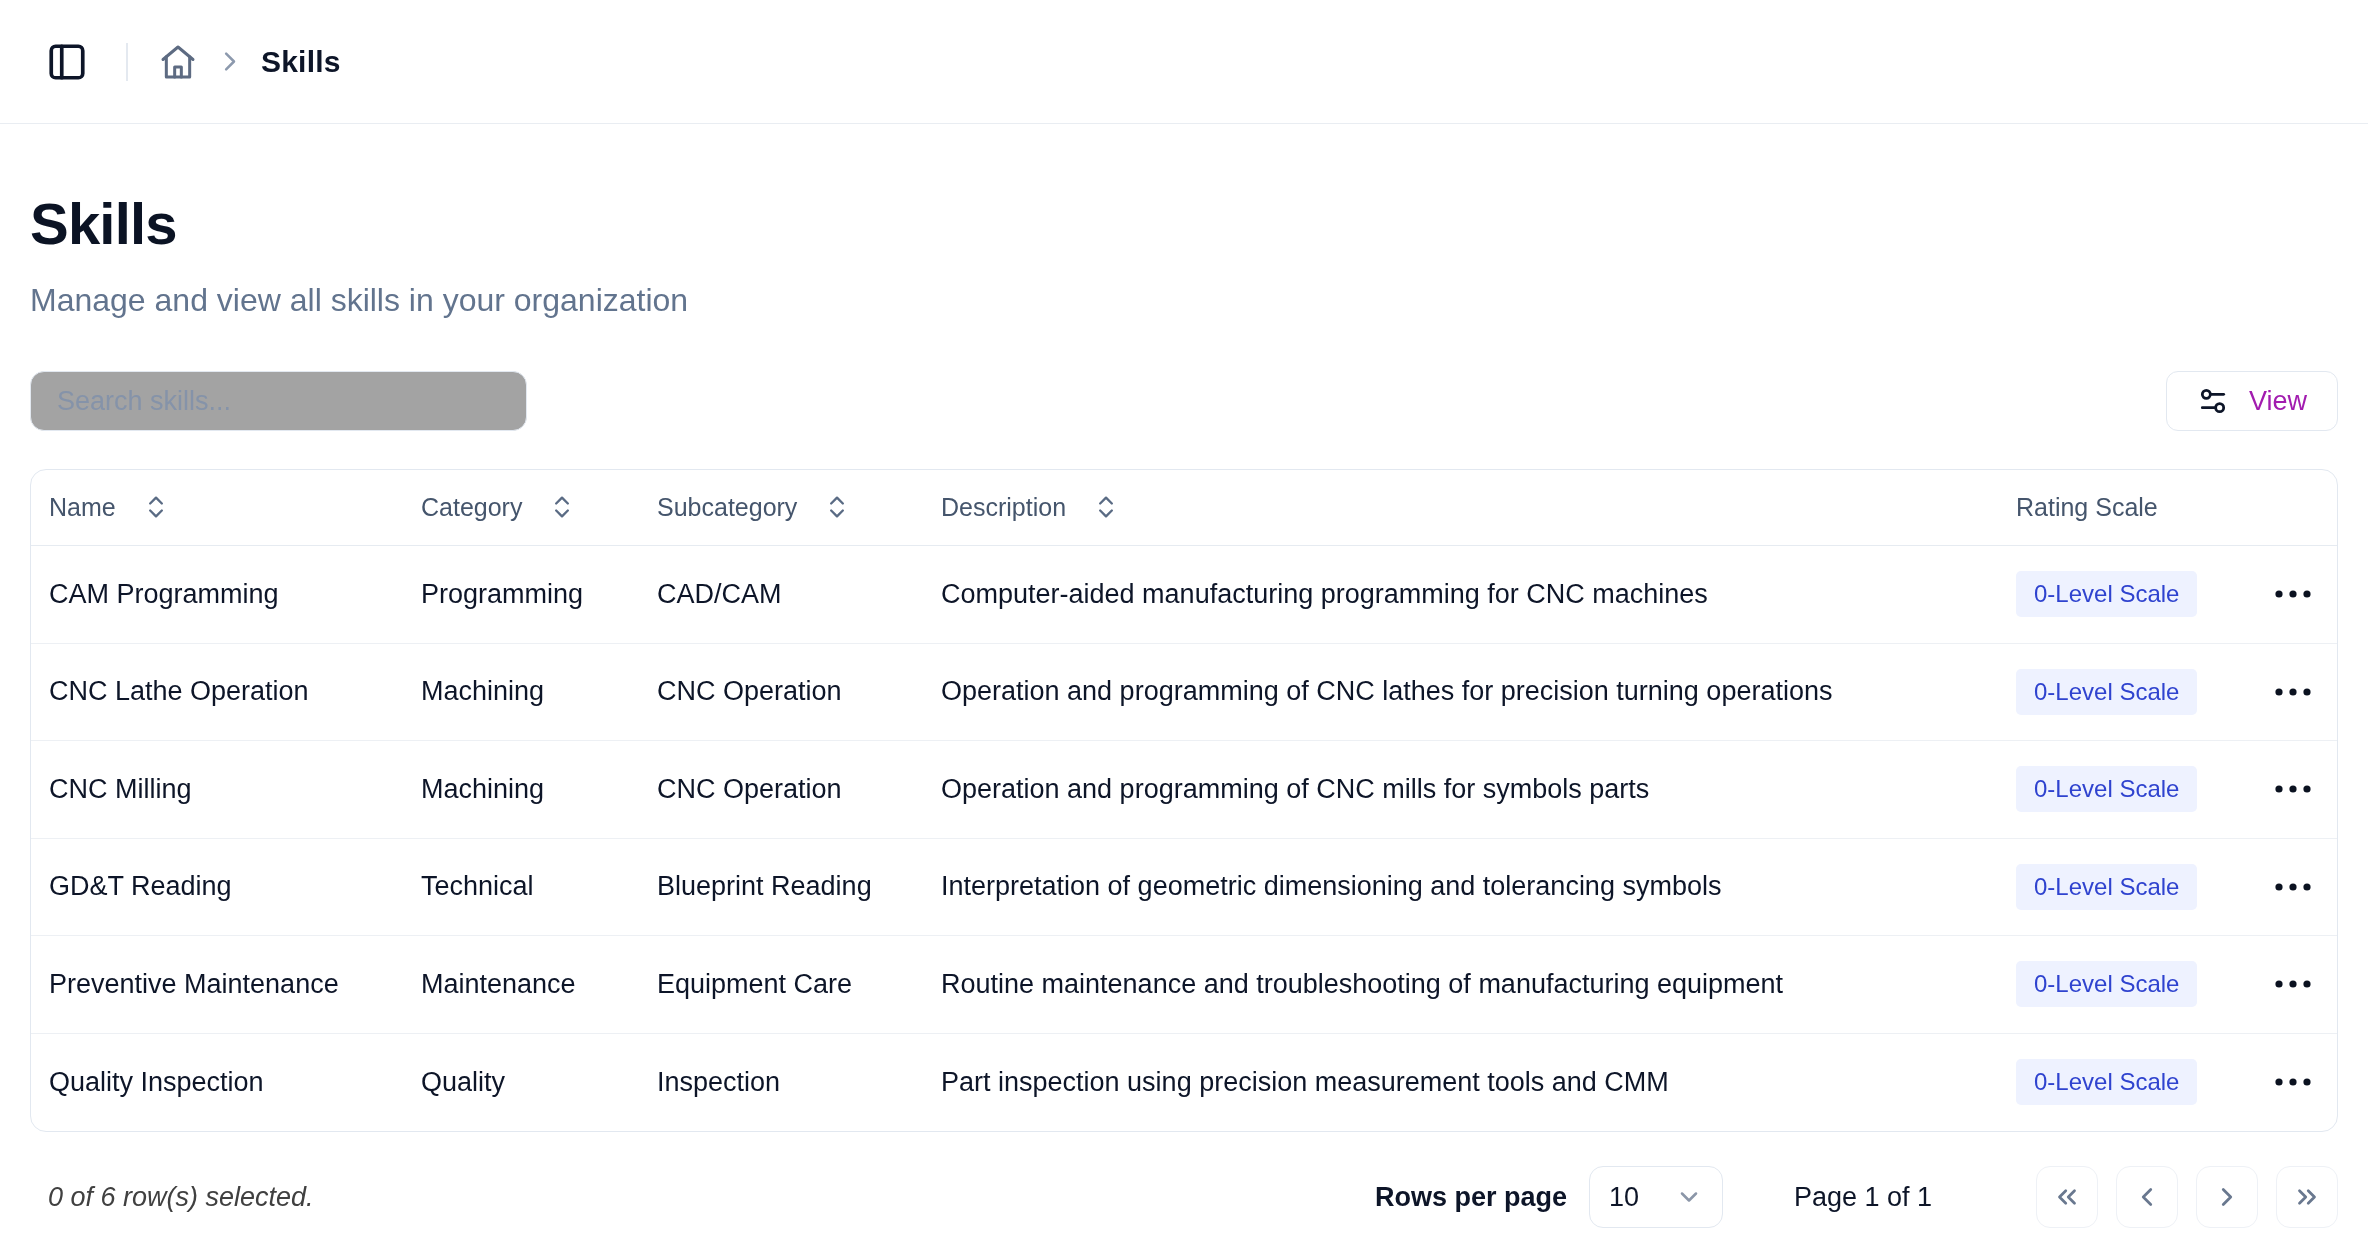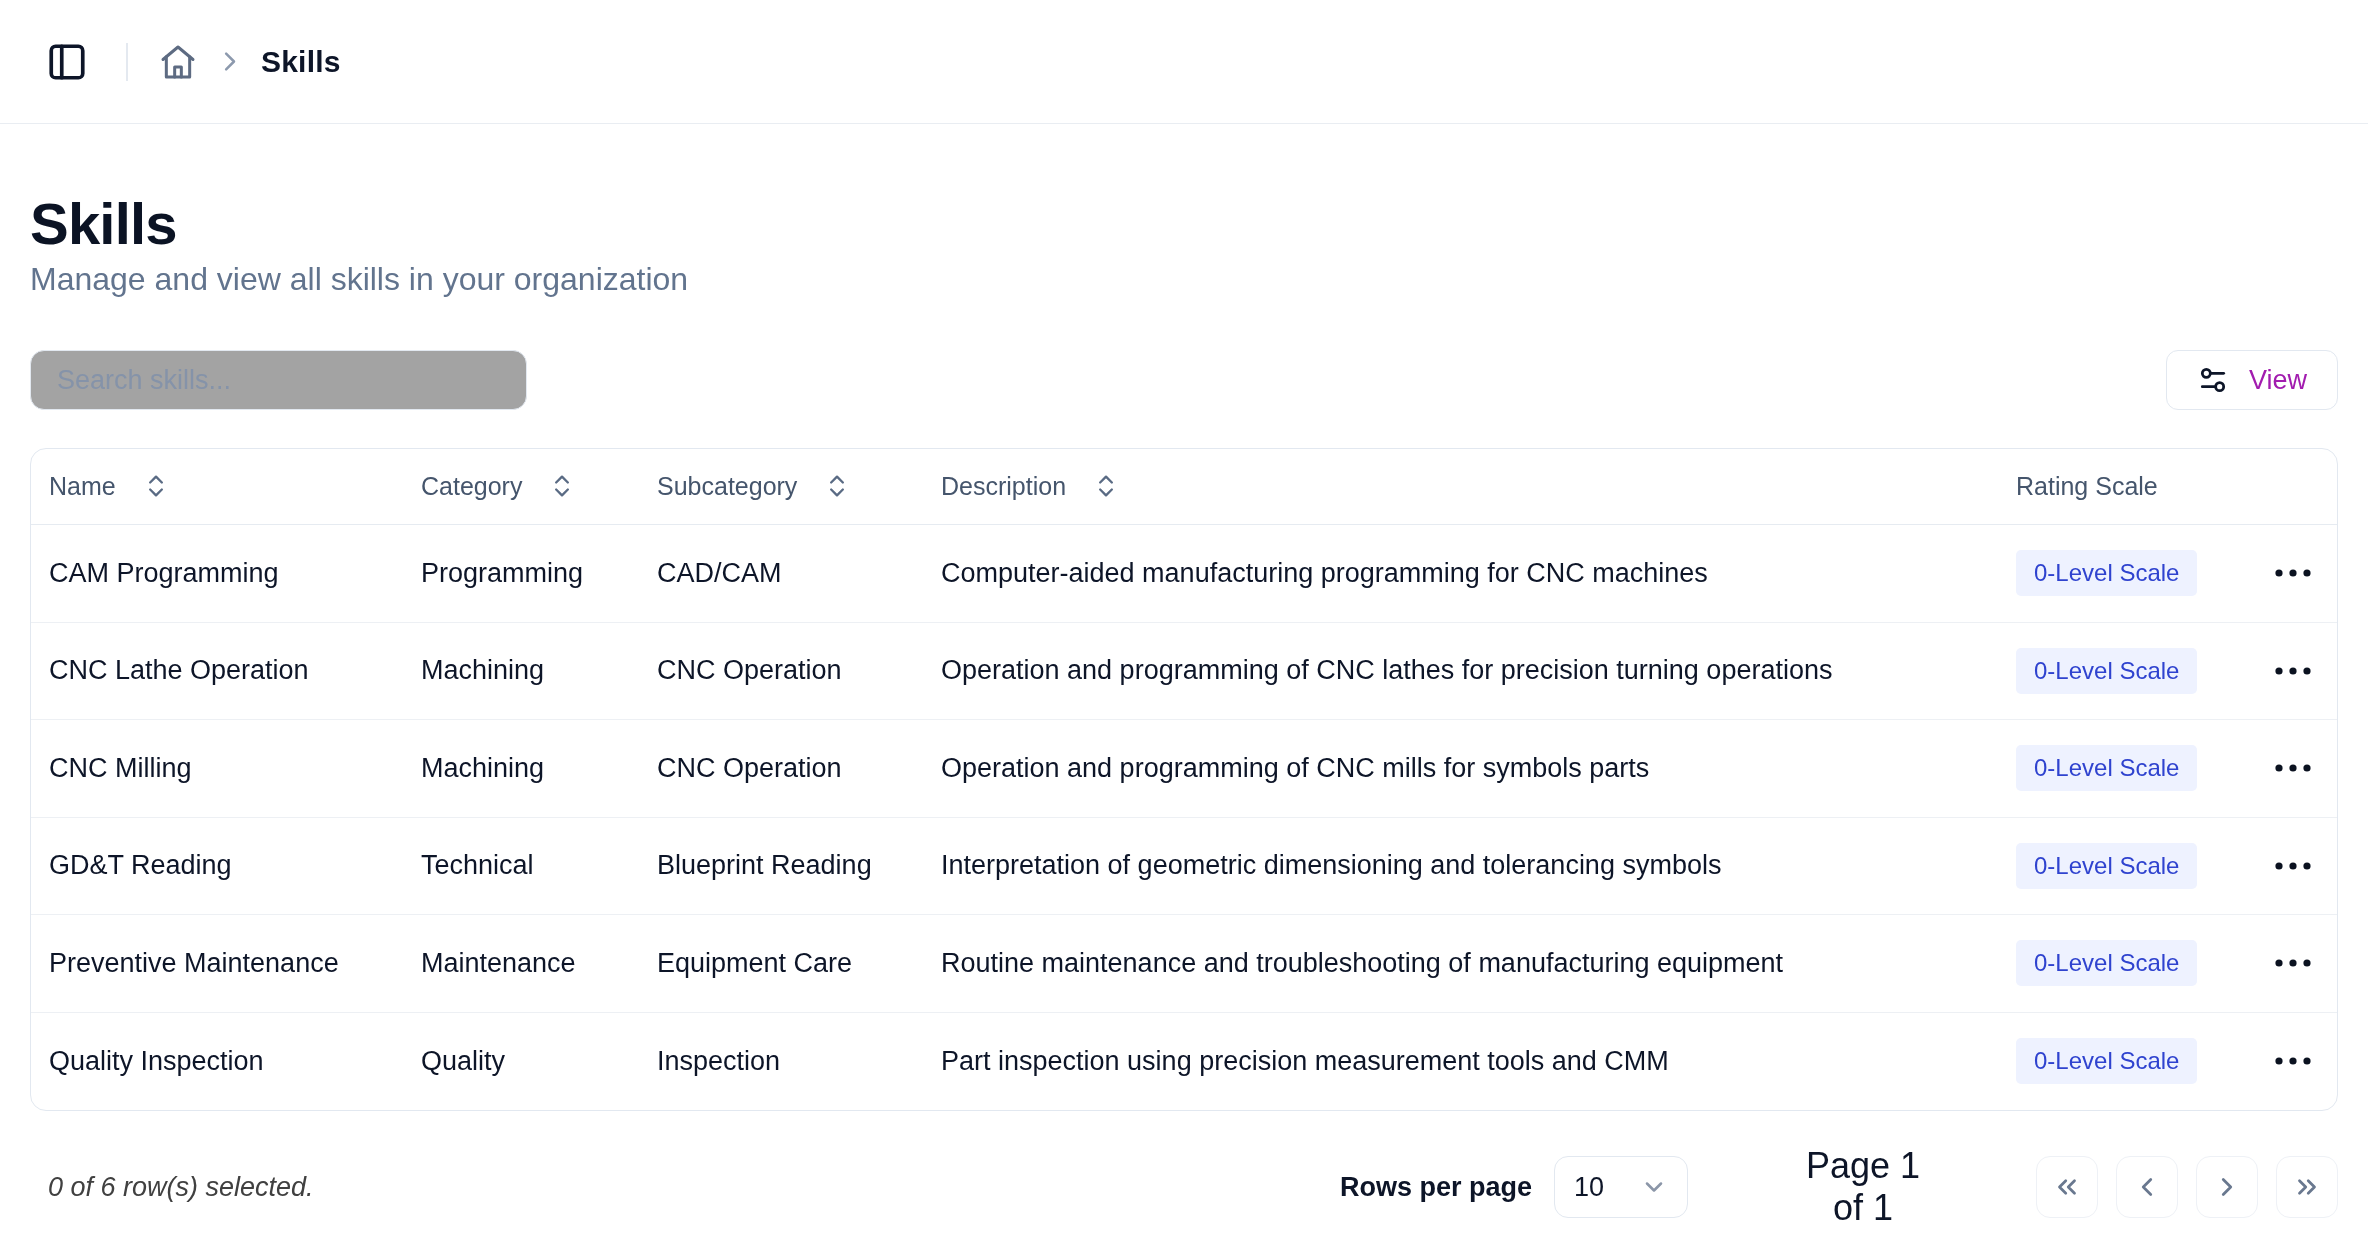--- a/index.html
+++ b/index.html
@@ -39,21 +39,21 @@
   
   main { padding: 0 30px; }
   .page-title {
     margin-top: 66px;
     font-size: 58px;
     font-weight: 700;
     letter-spacing: -0.8px;
     color: #0b1324;
   }
   .page-subtitle {
-    margin-top: 4px;
+    margin-top: 25px;
     font-size: 32px;
     color: #62748e;
   }
 
   
   .toolbar {
     margin-top: 52px;
     display: flex;
     align-items: center;
     justify-content: space-between;
@@ -173,21 +173,21 @@
     gap: 36px;
     background: #fff;
     border: 1.5px solid #e2e8f0;
     border-radius: 14px;
     font-family: inherit;
     font-size: 27px;
     color: #0d1528;
     cursor: pointer;
   }
   .rpp-select svg { color: #8b96a8; }
-  .page-status { margin-left: 100px; font-size: 36px; font-weight: 500; color: #0d1528; width: 150px; text-align: center; }
+  .page-status { margin-left: 65px; font-size: 27px; font-weight: 500; color: #0d1528; width: 150px; text-align: center; }
   .pager { margin-left: 98px; display: flex; gap: 18px; }
   .pager-btn {
     width: 62px;
     height: 62px;
     display: flex;
     align-items: center;
     justify-content: center;
     background: #fff;
     border: 1.5px solid #eef1f6;
     border-radius: 14px;

